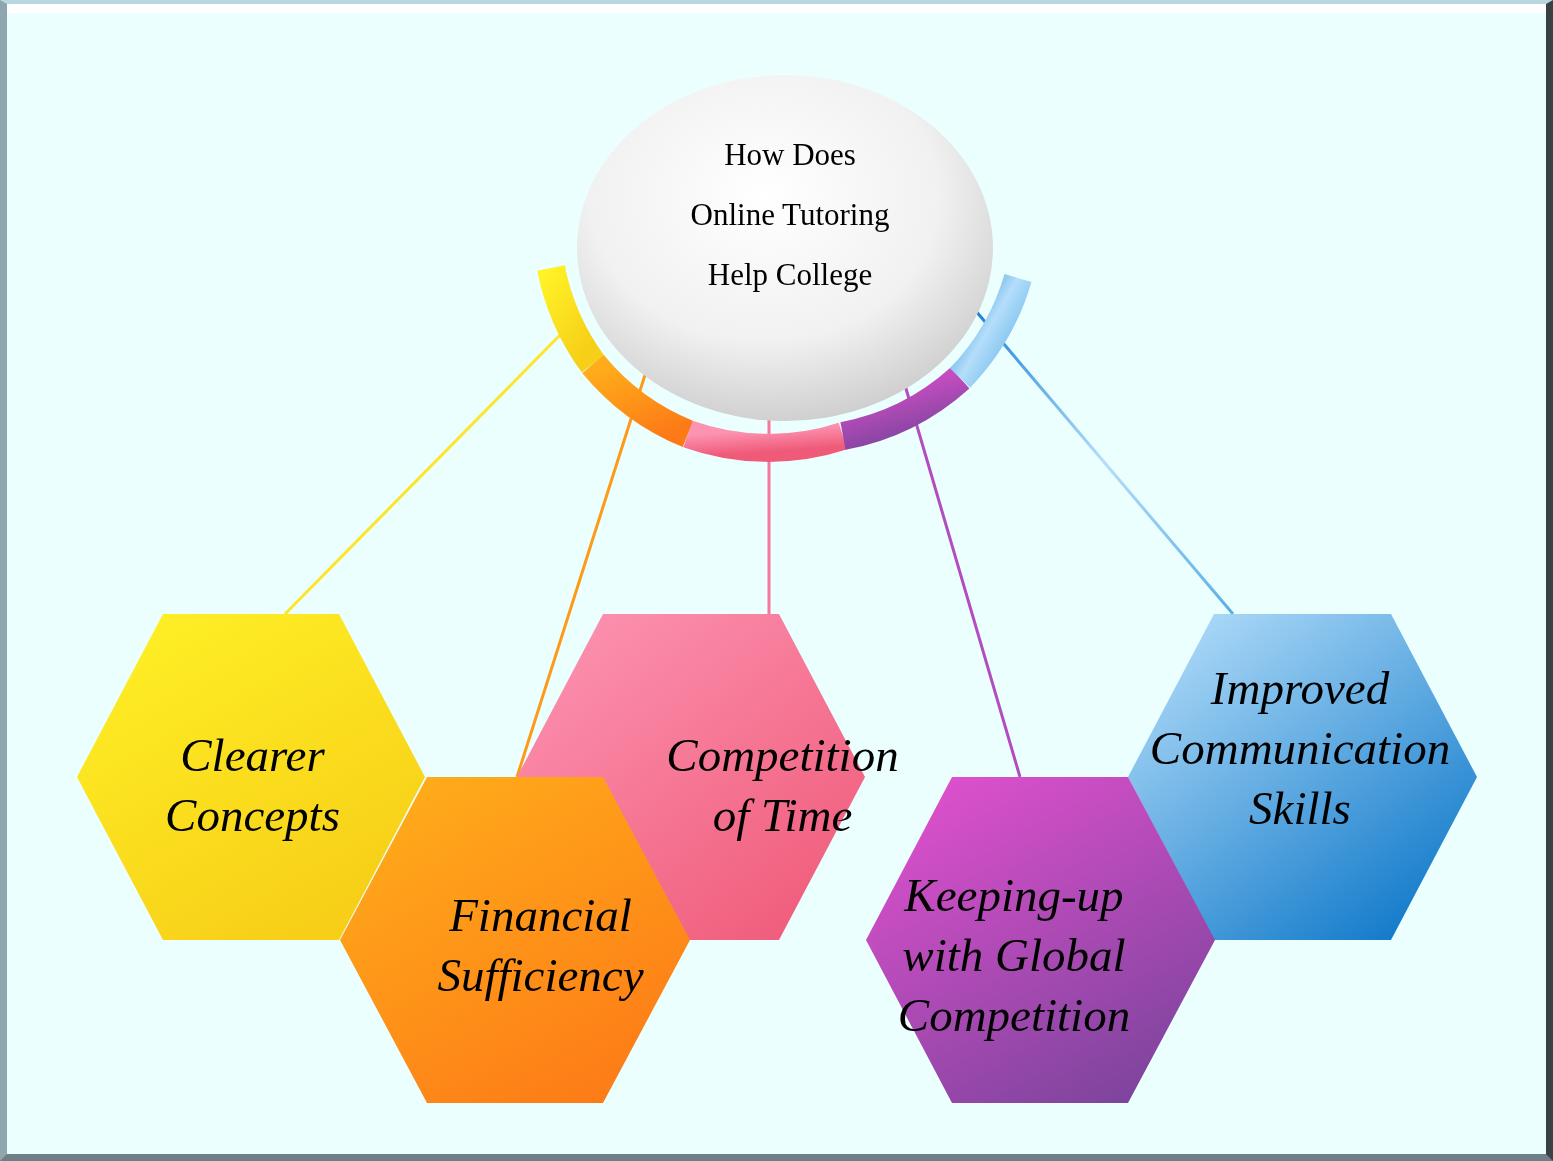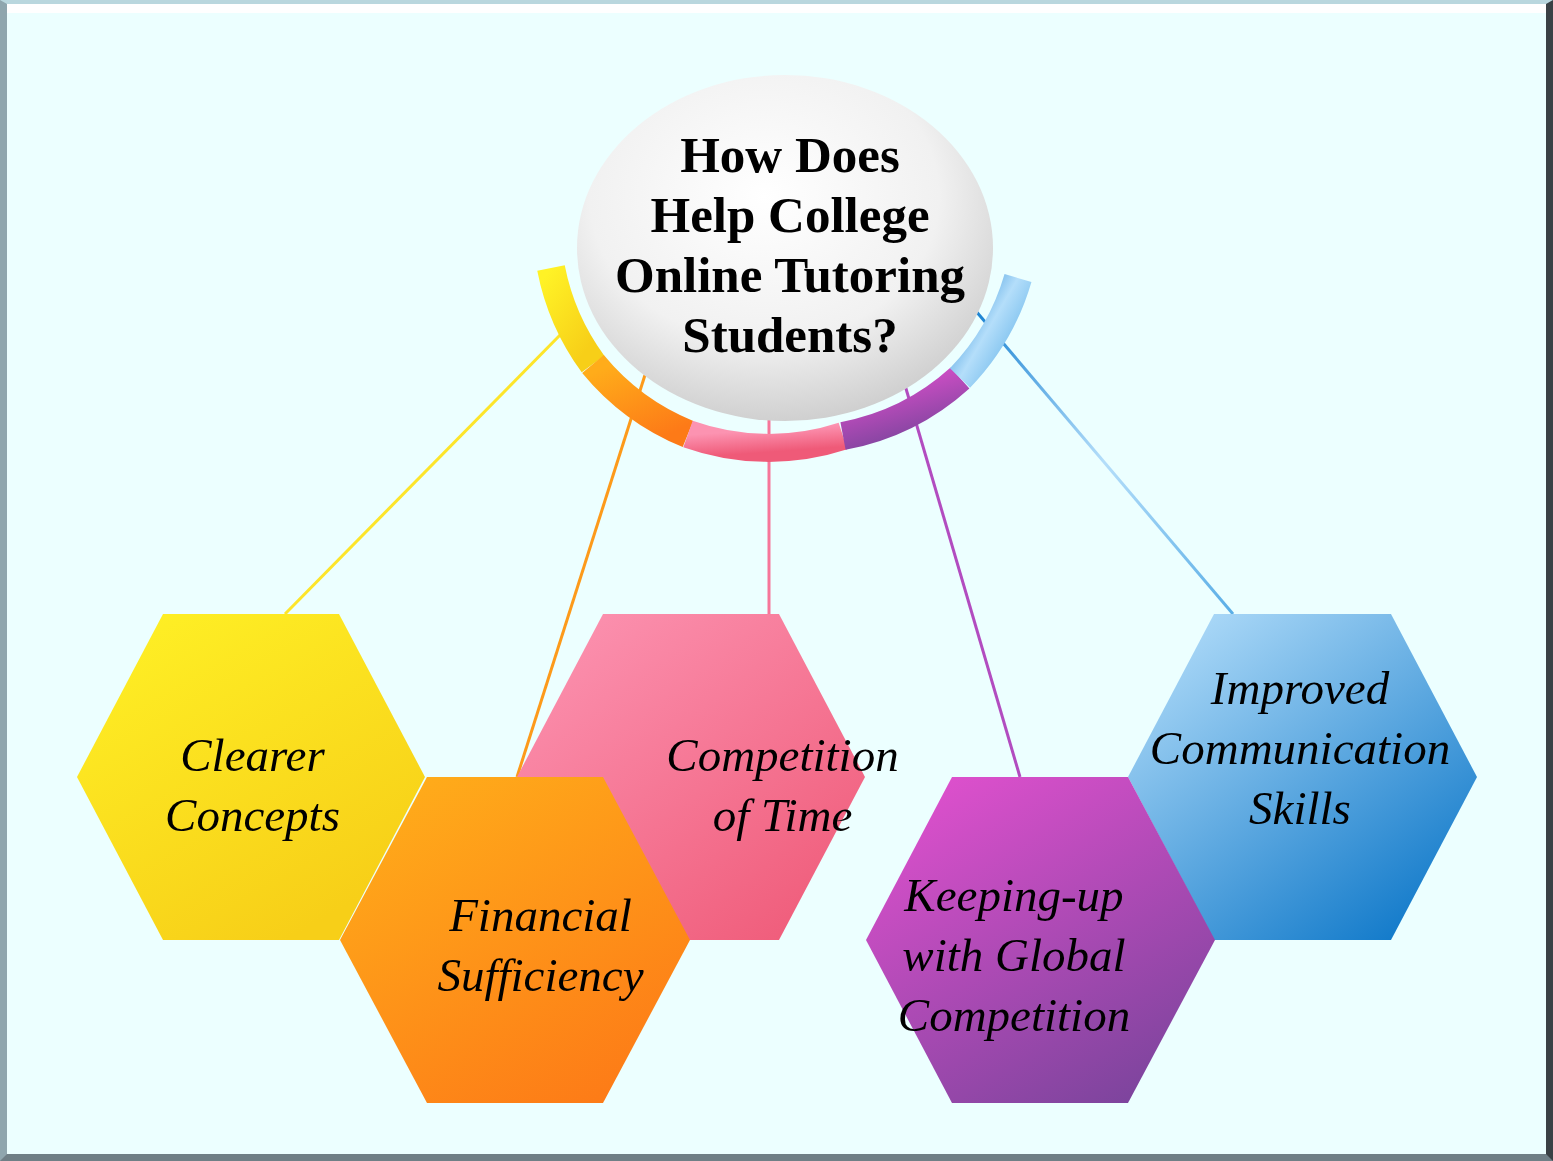--- a/index.html
+++ b/index.html
@@ -22,21 +22,21 @@
   .hex-label {
     position: absolute; text-align: center;
     font-family: "Liberation Serif", "DejaVu Serif", serif;
     font-style: italic; font-size: 47px; line-height: 60px; color: #000;
     display: flex; align-items: center; justify-content: center;
     white-space: pre-line;
   }
   .title {
     position: absolute; left: 585px; top: 125px; width: 410px; text-align: center;
     font-family: "Liberation Serif", "DejaVu Serif", serif;
-    font-weight: bold; font-size: 51px; line-height: 60px; color: #000;
+    font-weight: normal; font-size: 31px; line-height: 60px; color: #000;
   }
   .title span { display: block; }
 </style>
 </head>
 <body>
 
 <div class="frame">
   <div class="frame-inner"></div>
 </div>
 
@@ -96,23 +96,22 @@
     <polygon points="163,614 339,614 425,777 339,940 163,940 77,777" fill="url(#g-yellow)"></polygon>
     <polygon points="603,614 779,614 865,777 779,940 603,940 517,777" fill="url(#g-pink)"></polygon>
     <polygon points="1214,614 1391,614 1477,777 1391,940 1214,940 1128,777" fill="url(#g-blue)"></polygon>
     <polygon points="427,777 603,777 690,940 603,1103 427,1103 340,940" fill="url(#g-orange)"></polygon>
     <polygon points="952,777 1128,777 1215,940 1128,1103 952,1103 866,940" fill="url(#g-purple)"></polygon>
   </g>
 </svg>
 
 <div class="title">
   <span>How Does</span>
+  <span>Online Tutoring</span>
   <span>Help College</span>
-  <span>Online Tutoring</span>
-  <span>Students?</span>
 </div>
 
 <div class="hex-label" style="left:100px; top:695px; width:305px; height:180px;">Clearer
 Concepts</div>
 <div class="hex-label" style="left:388px; top:855px; width:305px; height:180px;">Financial
 Sufficiency</div>
 <div class="hex-label" style="left:630px; top:695px; width:305px; height:180px;">Competition
 of Time</div>
 <div class="hex-label" style="left:859px; top:855px; width:310px; height:200px;font-style:italic;">Keeping-up
 with Global

